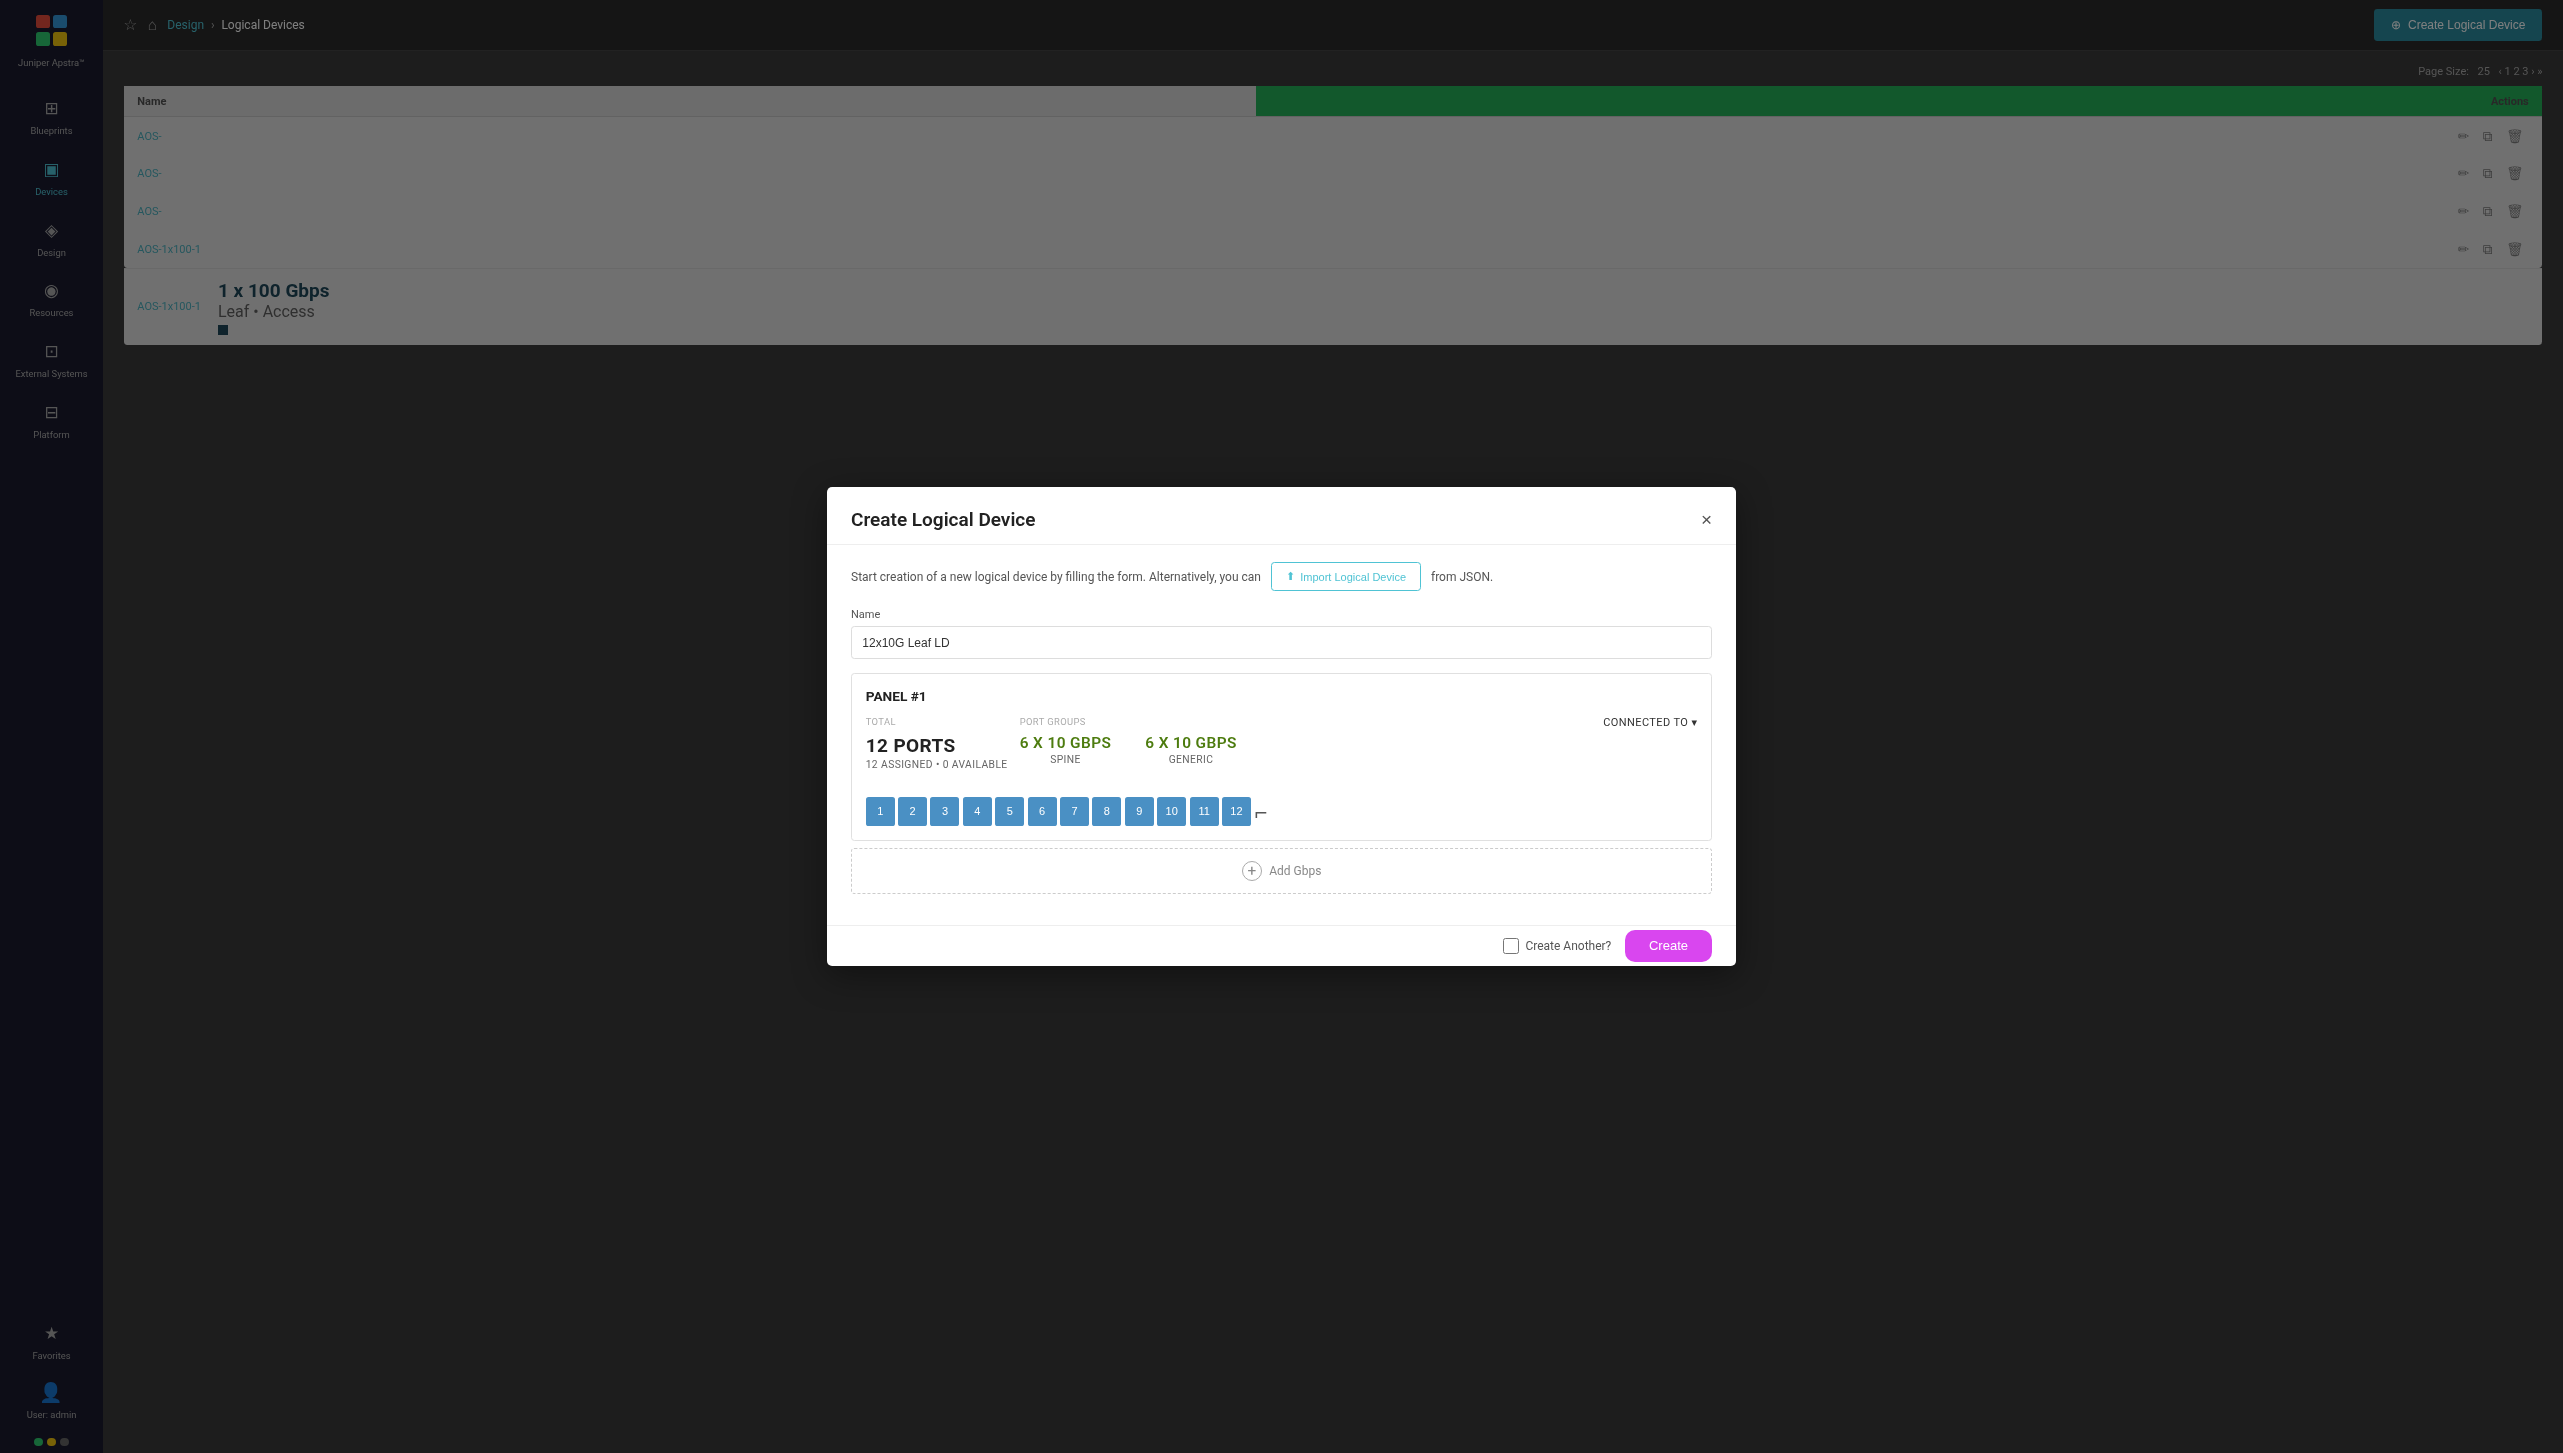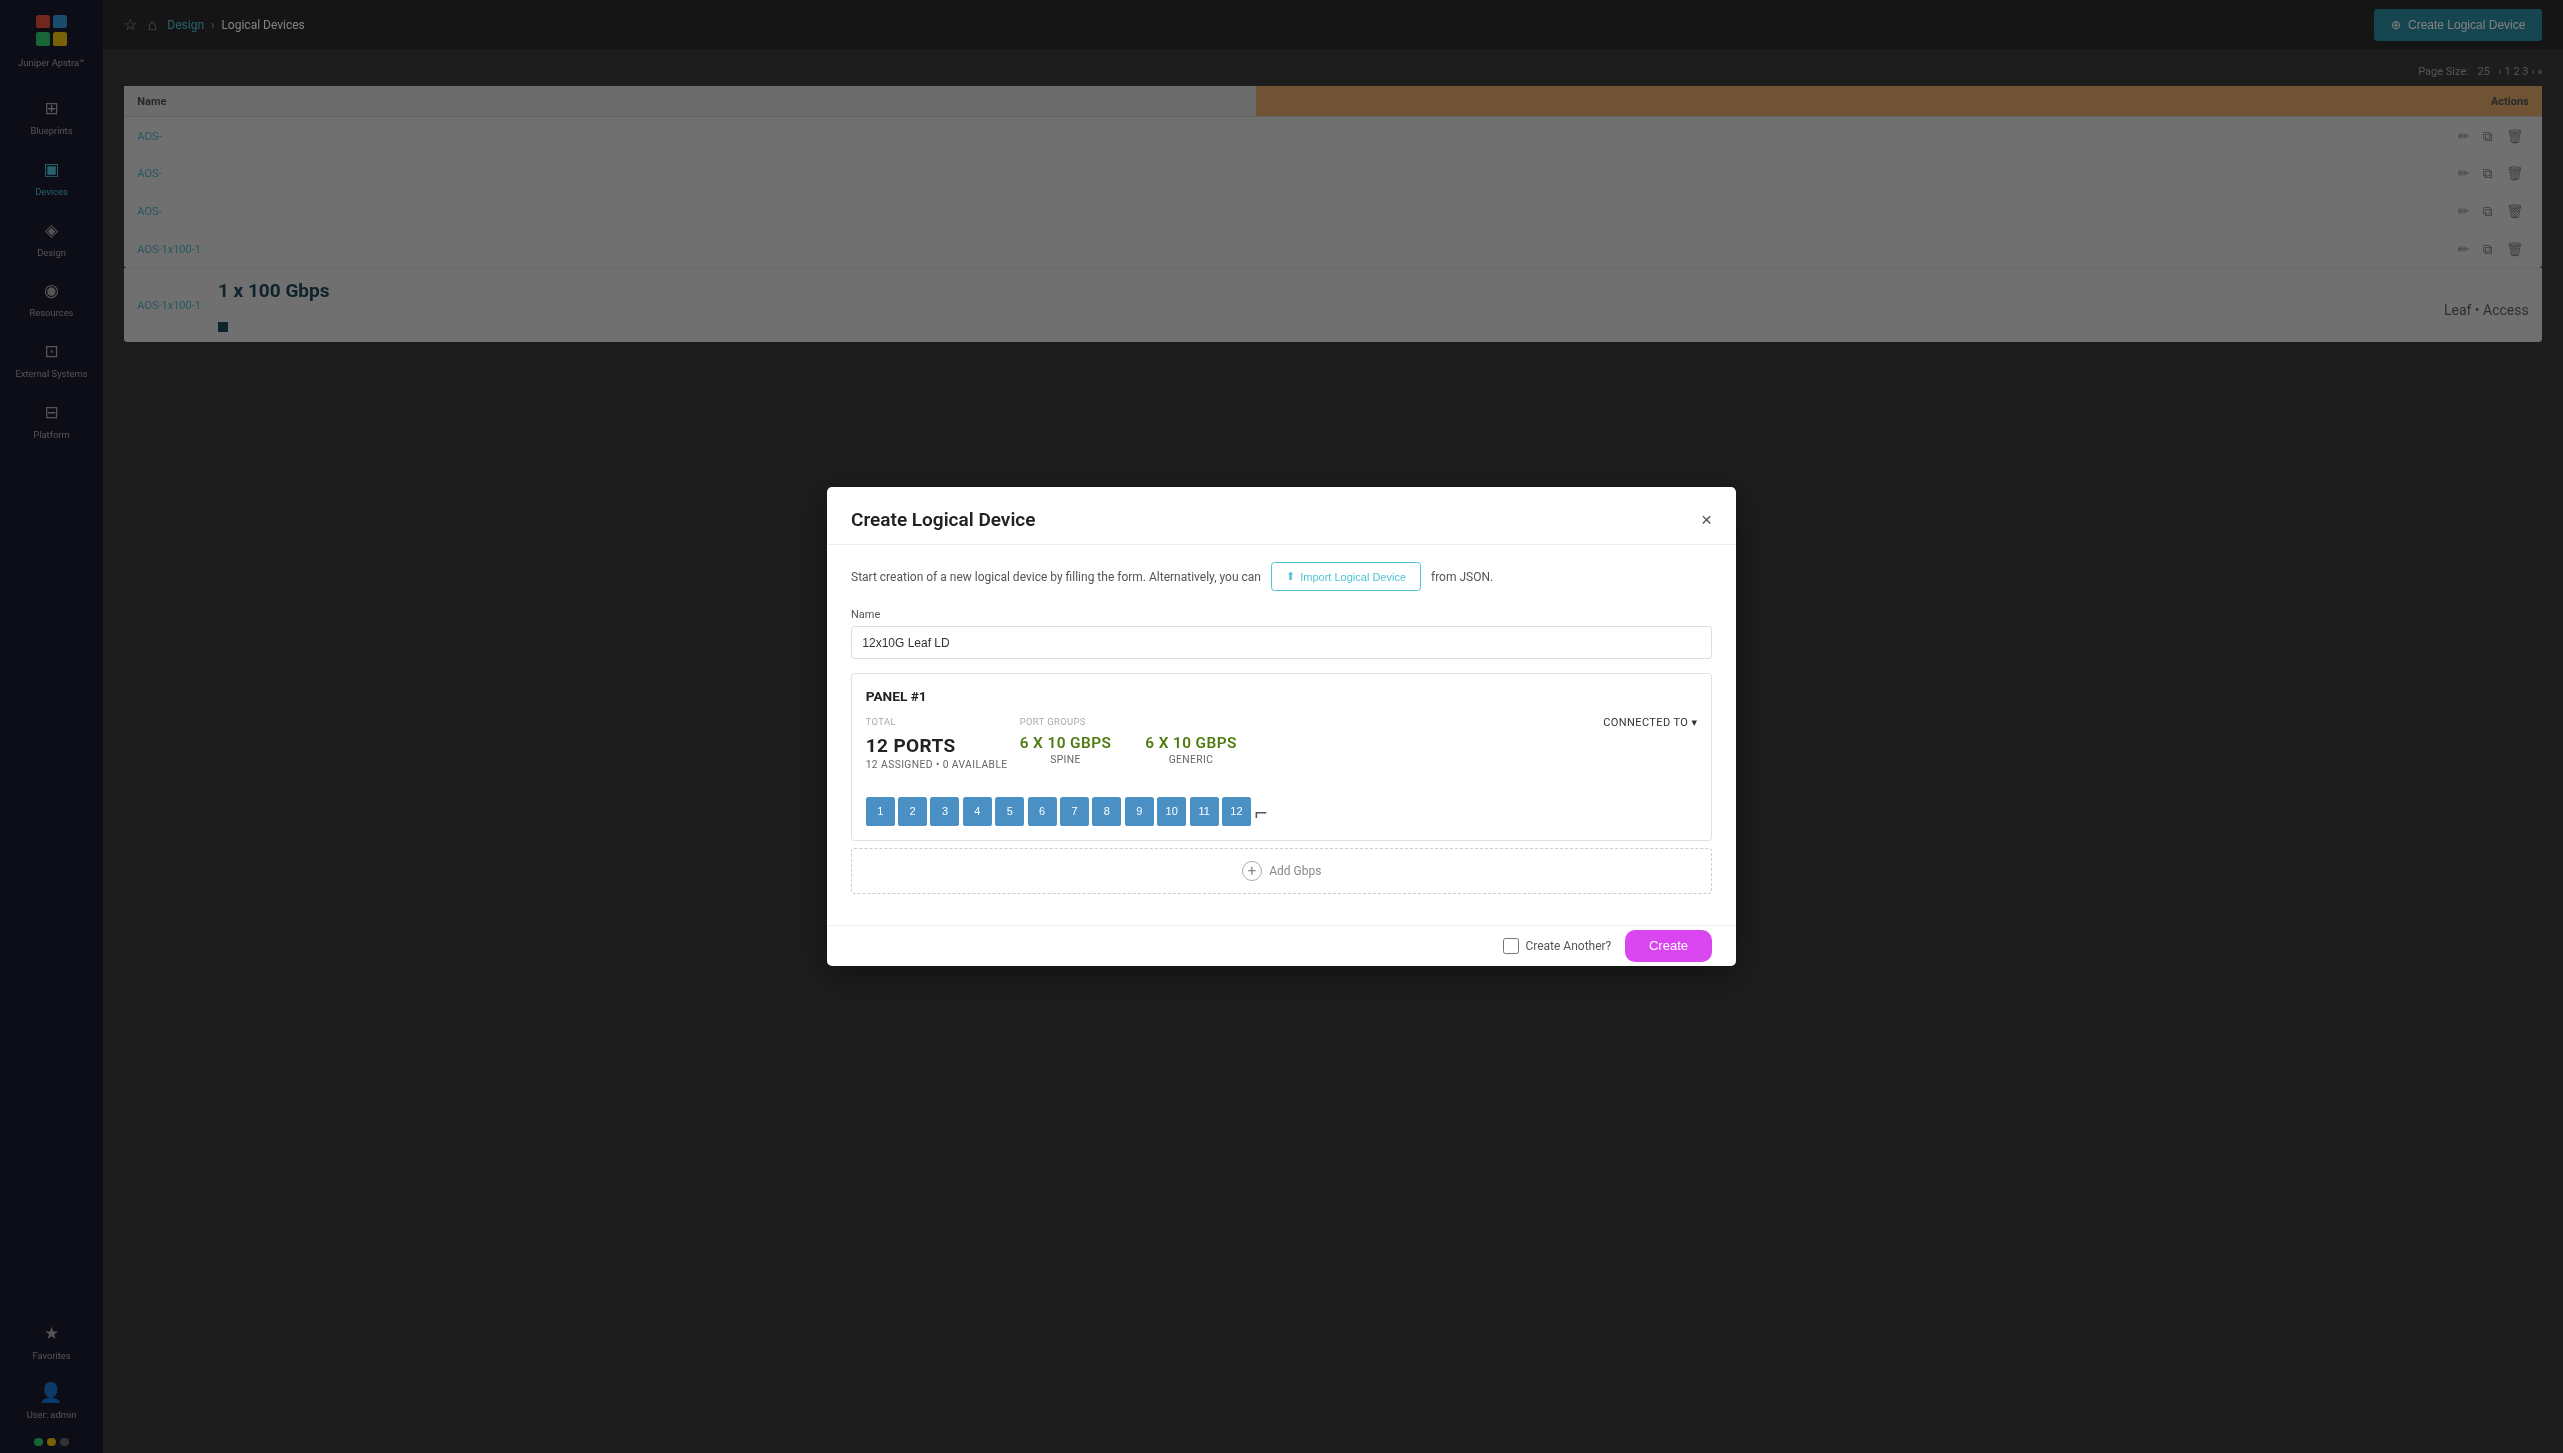--- a/index.html
+++ b/index.html
@@ -429,21 +429,21 @@
     <div style="display:flex; align-items:center; justify-content:flex-end; margin-bottom:8.6px; gap:8.6px;">
       <span style="color:#aaa; font-size:11px;">Page Size:</span>
       <span style="color:#aaa; font-size:11px;">25</span>
       <span style="color:#aaa; font-size:11px;">‹ 1 2 3 › »</span>
     </div>
     <div style="background:#fff; border-radius:3.4px; opacity:0.85;">
       <table style="width:100%; border-collapse:collapse;">
         <thead>
           <tr>
             <th style="padding:8.6px 13.7px; text-align:left; font-size:11px; color:#555; border-bottom:0.9px solid #ddd; background:#f5f5f5;">Name</th>
-            <th style="padding:8.6px 13.7px; text-align:right; font-size:11px; color:#555; border-bottom:0.9px solid #ddd; background:#fdba74;">Actions</th>
+            <th style="padding:8.6px 13.7px; text-align:right; font-size:11px; color:#555; border-bottom:0.9px solid #ddd; background:#22c55e;">Actions</th>
           </tr>
         </thead>
         <tbody>
           <tr>
             <td style="padding:10.3px 13.7px; font-size:11px; color:#4fc3d4;">AOS-</td>
             <td style="padding:10.3px 13.7px; text-align:right;">
               <span style="color:#888; margin:0 5.1px; cursor:pointer;">✏</span>
               <span style="color:#888; margin:0 5.1px; cursor:pointer;">⧉</span>
               <span style="color:#888; margin:0 5.1px; cursor:pointer;">🗑</span>
             </td>
@@ -473,21 +473,21 @@
             </td>
           </tr>
         </tbody>
       </table>
     </div>
 
     <div style="margin-top:0; background:#fff; border-top:0.9px solid #eee; padding: 10.3px 13.7px; display:flex; align-items:center; opacity:0.85; border-radius: 0 0 3.4px 3.4px;">
       <span style="color:#4fc3d4; font-size:11px; margin-right:17px;">AOS-1x100-1</span>
       <div style="flex:1;">
         <div style="font-size:19px; font-weight:700; color:#1a4a5e;">1 x 100 Gbps</div>
-        <div style="font-size:14px; color:#666;text-align:right;">Leaf • Access</div>
+        <div style="font-size:16px; color:#666;">Leaf • Access</div>
         <div style="width:10.3px; height:10.3px; background:#1a4a5e; margin-top:3.4px;"></div>
       </div>
     </div>
   </div>
 </div>
 
 <div class="overlay">
   <div class="modal">
 
     <div class="modal-header">

